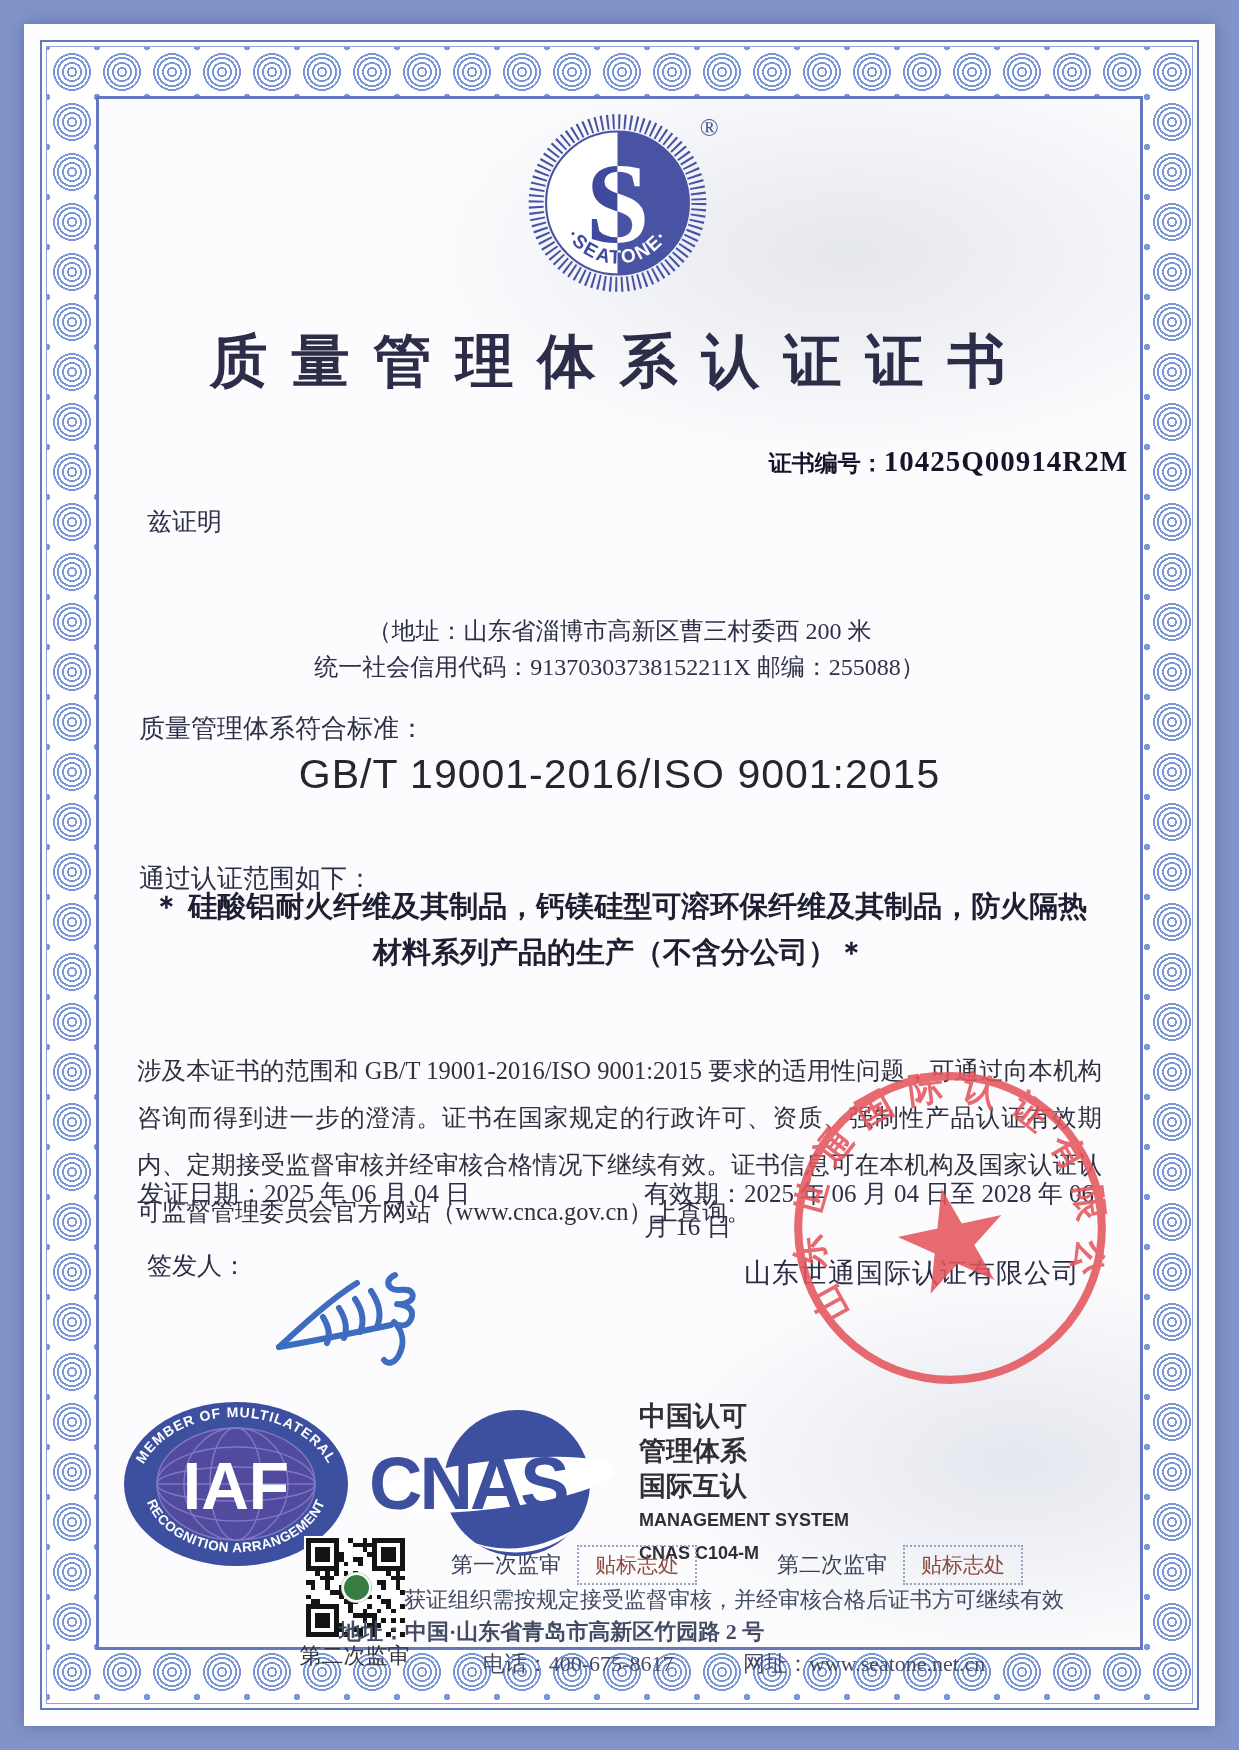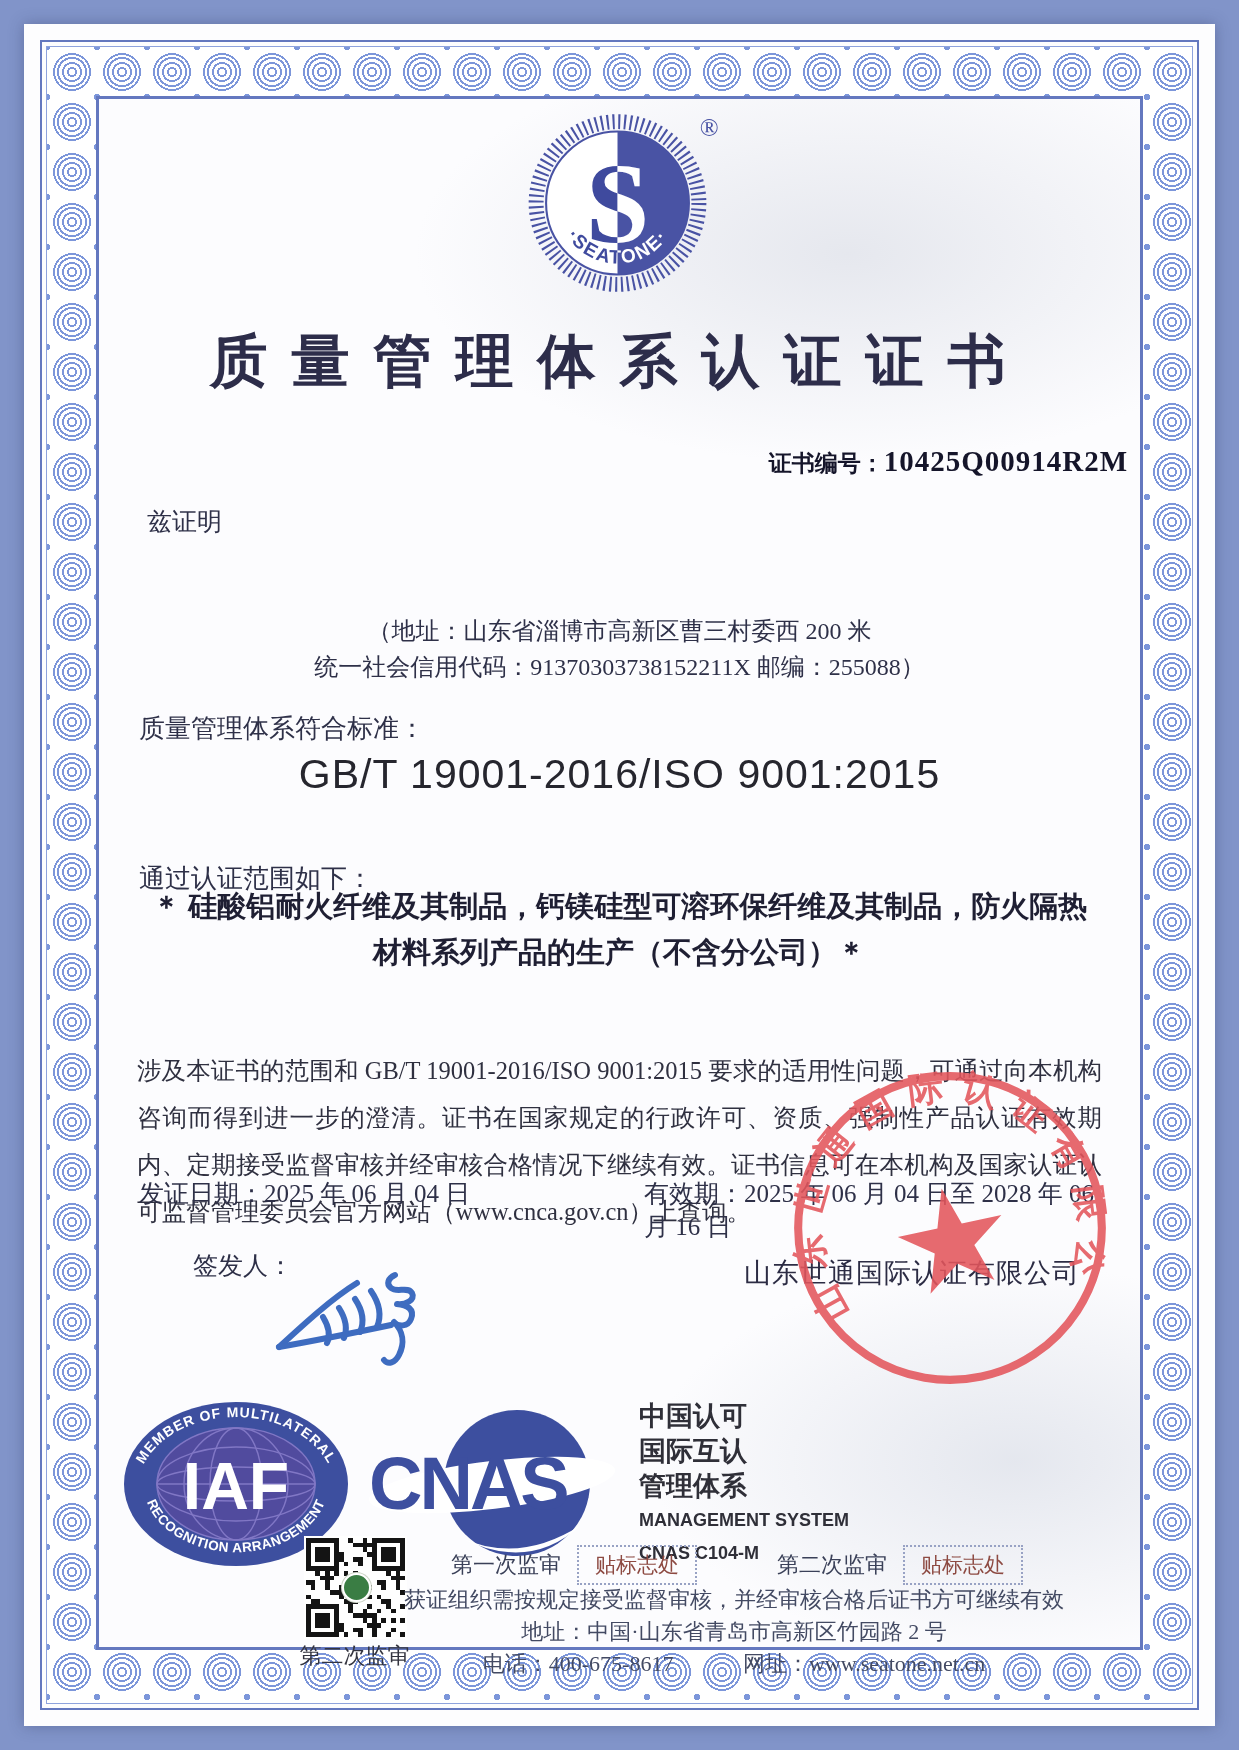--- a/index.html
+++ b/index.html
@@ -29,41 +29,41 @@
   .addr1{top:516px;font-size:24px;color:#2e3048;}
   .addr2{top:552px;font-size:24px;color:#2e3048;}
   .lbl{font-size:26px;color:#2e3048;left:40px;}
   .stdlbl{top:612px;}
   .stdval{top:652px;font-family:"Liberation Sans","DejaVu Sans",sans-serif;font-size:41px;color:#26262e;letter-spacing:1px;}
   .scopelbl{top:762px;text-align:right;}
   .scope{top:784px;left:48px;right:48px;text-align:center;font-size:29px;font-weight:700;line-height:1.6;color:#1f1f33;}
   .legal{top:948px;left:38px;right:38px;font-size:24.5px;line-height:1.92;text-align:justify;color:#2f3040;}
   .daterow{top:1078px;left:40px;right:20px;font-size:25px;color:#2e3048;}
   .daterow .valid{position:absolute;left:505px;top:0;}
-  .signer{top:1150px;left:48px;font-size:25px;color:#2e3048;margin-left:46px;}
+  .signer{top:1150px;left:48px;font-size:25px;color:#2e3048;}
   .sig{top:1168px;left:170px;}
   .issuer{top:1156px;left:645px;font-size:27px;color:#2c2c44;letter-spacing:1px;}
   .seal{top:962px;left:684px;width:334px;height:334px;opacity:.88;transform:rotate(-12deg);}
   .iaf{top:1300px;left:22px;}
   .cnaslogo{top:1306px;left:268px;}
   .cnastxt{top:1300px;left:540px;color:#2f2f38;}
   .cnastxt .cn{font-family:"Liberation Sans","DejaVu Sans",sans-serif;font-size:27px;font-weight:600;line-height:35px;}
   .cnastxt .en{font-family:"Liberation Sans","DejaVu Sans",sans-serif;font-size:18px;font-weight:700;line-height:33px;}
   .qr{top:1437px;left:205px;width:99px;height:99px;background:#fff;padding:2px;display:grid;
       grid-template-columns:repeat(21,1fr);grid-template-rows:repeat(21,1fr);}
   .qr i{display:block;}
   .qr i.on{background:#141414;}
   .qrlogo{top:1474px;left:243px;width:25px;height:25px;border-radius:50%;background:#3a7d44;border:2px solid #fff;box-shadow:0 0 0 1px #cfd6c9;}
   .qrcap{top:1542px;left:158px;width:195px;text-align:center;font-size:22px;color:#33343f;}
   .auditrow{top:1446px;left:352px;display:flex;align-items:center;gap:16px;}
   .auditrow .a{font-size:22px;color:#3a4058;}
   .auditrow .box{border:2px dotted #98a2c4;padding:4px 16px;font-size:21px;color:#8d4a42;}
   .auditrow .gap{width:48px;}
   .notice{top:1486px;left:240px;width:790px;text-align:center;font-size:22px;color:#434a63;}
-  .faddr{top:1518px;left:240px;width:790px;text-align:center;font-size:22px;color:#434a63;}
+  .faddr{top:1518px;left:240px;width:790px;text-align:left;font-size:22px;color:#434a63;font-weight:bold;}
   .fphone{top:1550px;left:240px;width:790px;text-align:center;font-size:22px;color:#434a63;}
   .fphone span{margin:0 32px;}
 </style>
 </head>
 <body>
 
 <div class="page">
   <div class="sheet"></div>
   <div class="line-outer"></div>
   <div class="band"></div>
@@ -175,22 +175,22 @@
       <svg width="252" height="157" viewBox="0 0 252 157" xmlns="http://www.w3.org/2000/svg">
         <circle cx="150" cy="78" r="73" fill="#3d4f9f"></circle>
         <ellipse cx="125" cy="80" rx="124" ry="24" fill="#ffffff" transform="rotate(-7 125 80)"></ellipse>
         <path d="M92,132 Q152,160 214,120 Q162,168 92,132 Z" fill="#ffffff"></path>
         <text x="2" y="104" font-family="Liberation Sans, sans-serif" font-size="74" font-weight="800" fill="#3d4f9f" letter-spacing="-3">CNAS</text>
       </svg>
     </div>
 
     <div class="abs cnastxt">
       <div class="cn">中国认可</div>
+      <div class="cn">管理体系</div>
       <div class="cn">国际互认</div>
-      <div class="cn">管理体系</div>
       <div class="en">MANAGEMENT SYSTEM</div>
       <div class="en">CNAS C104-M</div>
     </div>
 
     <div class="abs qr" id="qr">
         <i class="on"></i>
         <i class="on"></i>
         <i class="on"></i>
         <i class="on"></i>
         <i class="on"></i>

